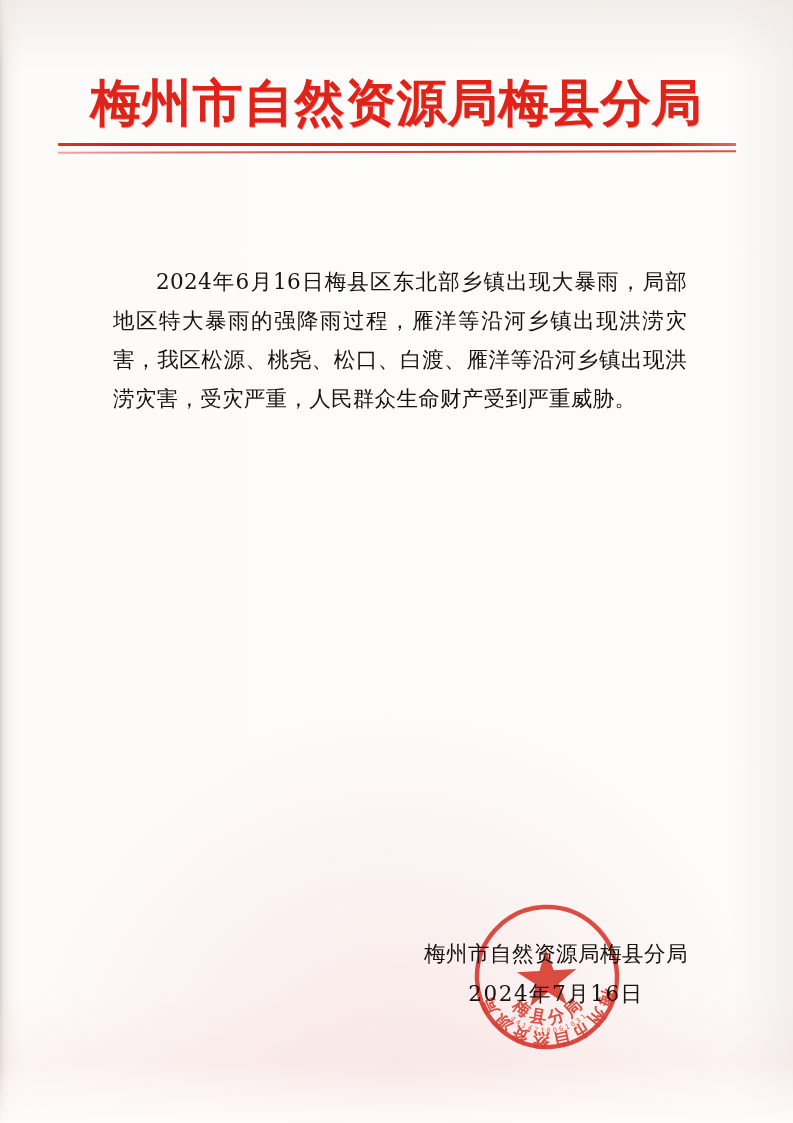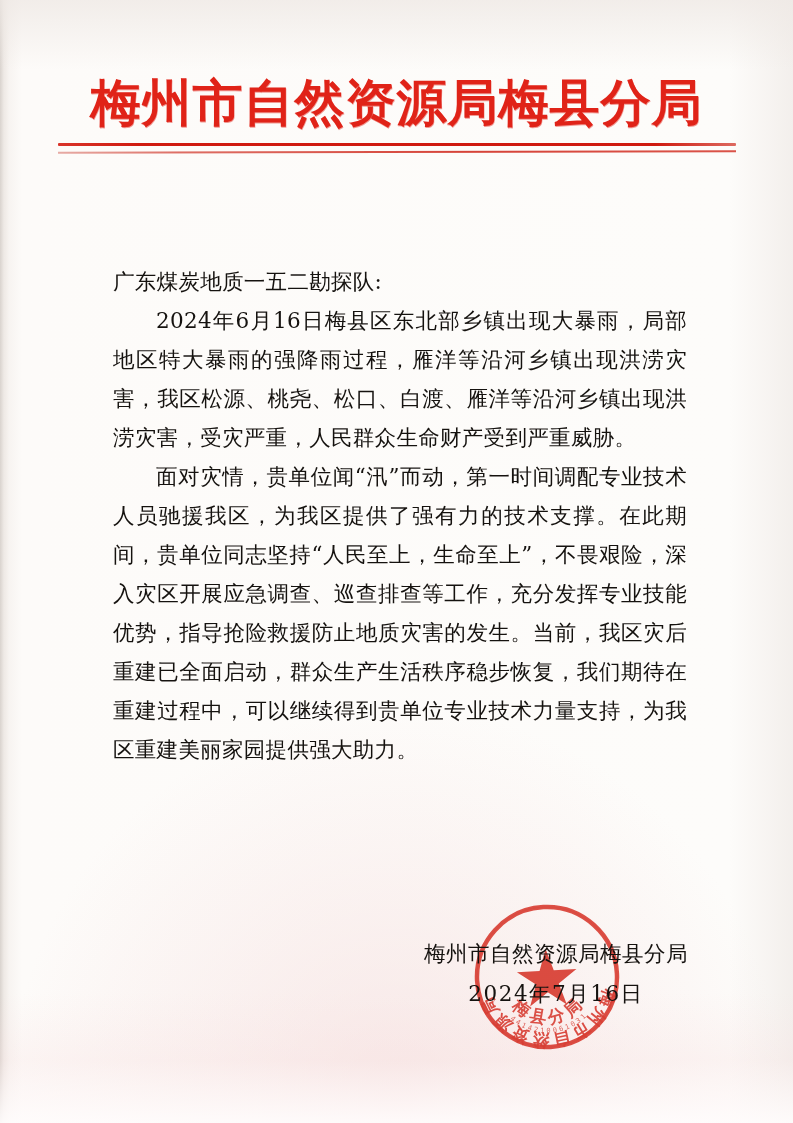--- a/index.html
+++ b/index.html
@@ -152,23 +152,21 @@
     <div id="letterhead-title">梅州市自然资源局梅县分局</div>
   </div>
 
   <div id="rule-group">
     <div class="rule-thick"></div>
     <div class="rule-thin"></div>
   </div>
 
 
   <div id="letter-body">
-    <p id="salutation">广东煤炭地质一五二勘探队:</p>
     <p class="para">2024年6月16日梅县区东北部乡镇出现大暴雨，局部地区特大暴雨的强降雨过程，雁洋等沿河乡镇出现洪涝灾害，我区松源、桃尧、松口、白渡、雁洋等沿河乡镇出现洪涝灾害，受灾严重，人民群众生命财产受到严重威胁。</p>
-    <p class="para">面对灾情，贵单位闻“汛”而动，第一时间调配专业技术人员驰援我区，为我区提供了强有力的技术支撑。在此期间，贵单位同志坚持“人民至上，生命至上”，不畏艰险，深入灾区开展应急调查、巡查排查等工作，充分发挥专业技能优势，指导抢险救援防止地质灾害的发生。当前，我区灾后重建已全面启动，群众生产生活秩序稳步恢复，我们期待在重建过程中，可以继续得到贵单位专业技术力量支持，为我区重建美丽家园提供强大助力。</p>
   </div>
 
   <div id="official-seal">
     <svg viewBox="0 0 160 160" xmlns="http://www.w3.org/2000/svg">
       <defs>
         <path id="sealTopArc" d="M 80,80 m -58,0 a 58,58 0 0 1 116,0" fill="none" transform="rotate(180 80 80)"></path>
         <path id="sealBottomArc" d="M 80,80 m -46,0 a 46,46 0 0 0 92,0" fill="none"></path>
         <path id="sealCodeArc" d="M 80,80 m -56,0 a 56,56 0 0 0 112,0" fill="none"></path>
       </defs>
 

